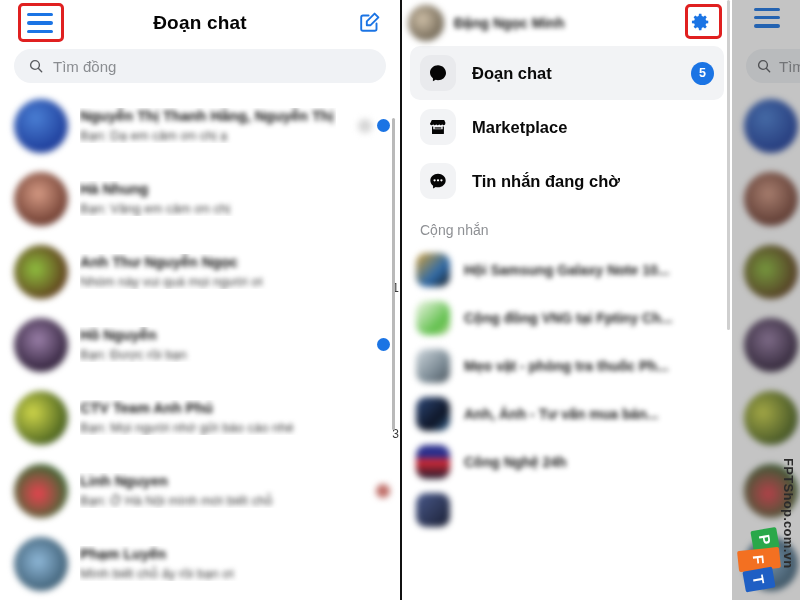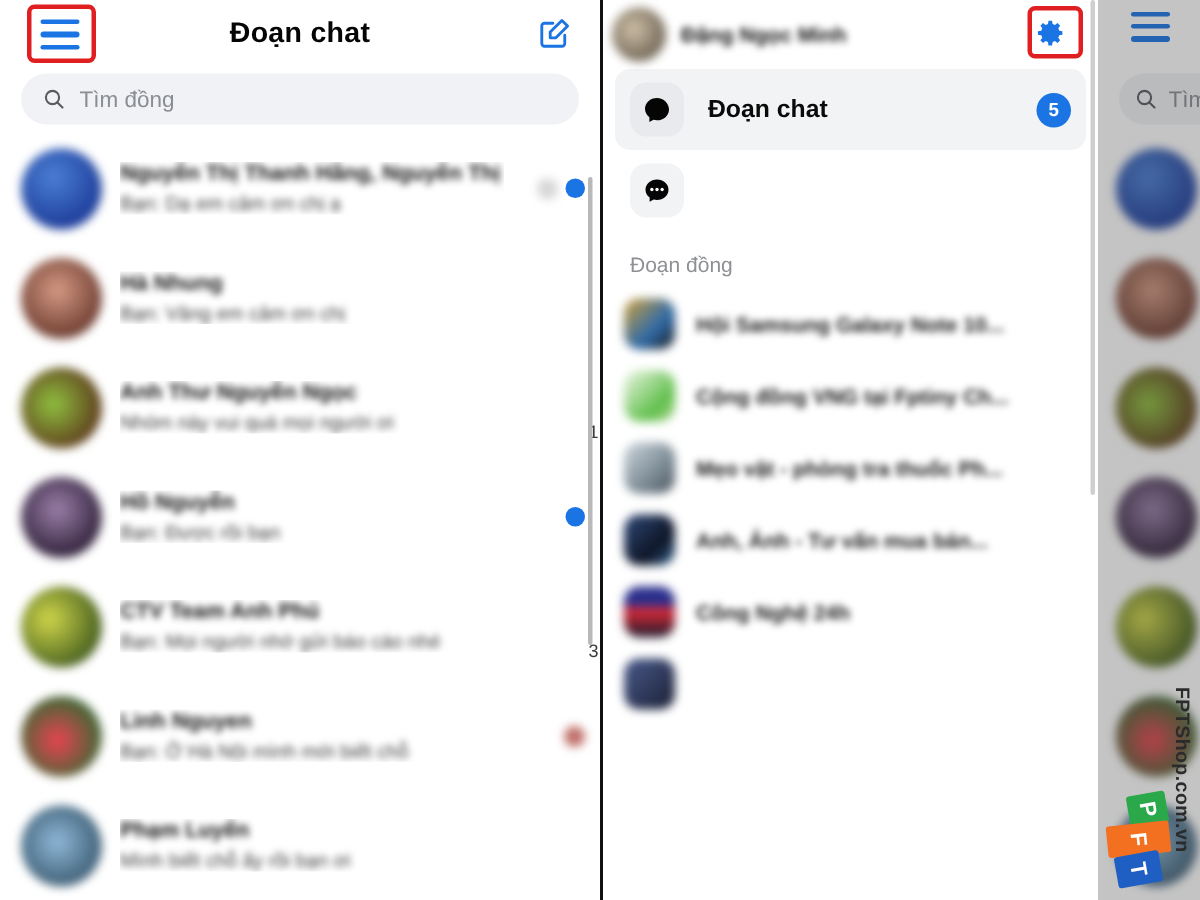--- a/index.html
+++ b/index.html
@@ -283,34 +283,45 @@
     <div class="menu-item active">
       <div class="mi-icon">
         <svg width="20" height="20" viewBox="0 0 24 24" fill="#050505">
           <path d="M12 2.7C6.6 2.7 2.4 6.6 2.4 11.4c0 2.7 1.4 5.2 3.5 6.8V22l3.3-1.8c.9.2 1.8.4 2.8.4 5.4 0 9.6-3.9 9.6-8.7S17.4 2.7 12 2.7z"></path>
         </svg>
       </div>
       <div class="mi-label">Đoạn chat</div>
       <div class="badge">5</div>
     </div>
 
+    <div class="menu-item">
+      <div class="mi-icon">
+        <svg width="20" height="20" viewBox="0 0 24 24" fill="#050505">
+          <path d="M3.2 6.6 4.6 3.6h14.8l1.4 3v1.3c0 1.1-.9 2-2 2-.8 0-1.5-.5-1.8-1.2-.3.7-1 1.2-1.8 1.2s-1.5-.5-1.8-1.2c-.3.7-1 1.2-1.8 1.2s-1.5-.5-1.8-1.2c-.3.7-1 1.2-1.8 1.2S6.5 9.4 6.2 8.7c-.3.7-1 1.2-1.8 1.2-1.1 0-2-.9-2-2z"></path>
+          <path d="M4.8 11.3v8.4c0 .4.3.7.7.7h12.9c.4 0 .7-.3.7-.7v-8.4c-.5.2-1 .3-1.5.2v3.3H6.3v-3.3c-.5.1-1 0-1.5-.2z"></path>
+          <rect x="8" y="12.4" width="8" height="1.5"></rect>
+        </svg>
+      </div>
+      <div class="mi-label">Marketplace</div>
+    </div>
 
     <div class="menu-item">
       <div class="mi-icon">
         <svg width="20" height="20" viewBox="0 0 24 24">
           <path fill="#050505" d="M12 3.2c-5.1 0-9.2 3.6-9.2 8.1 0 2.5 1.3 4.8 3.3 6.3v3.4l3.2-1.8c.9.2 1.8.3 2.7.3 5.1 0 9.2-3.6 9.2-8.2S17.1 3.2 12 3.2z"></path>
           <circle cx="7.9" cy="11.2" r="1.35" fill="#fff"></circle>
           <circle cx="12" cy="11.2" r="1.35" fill="#fff"></circle>
           <circle cx="16.1" cy="11.2" r="1.35" fill="#fff"></circle>
         </svg>
       </div>
-    </div>
-
-
-    <div class="sect-title">Đoạn đồng</div>
+      <div class="mi-label">Tin nhắn đang chờ</div>
+    </div>
+
+
+    <div class="sect-title">Cộng nhắn</div>
 
     <div>
       <div class="comm-row">
         <div class="comm-av blur" style="background:linear-gradient(135deg,#d3a23a,#2f6aa8 60%,#1a1a1a);"></div>
         <div class="comm-name blur-s">Hội Samsung Galaxy Note 10...</div>
       </div>
       <div class="comm-row">
         <div class="comm-av blur" style="background:linear-gradient(135deg,#eef6e6,#5fbf4a 70%,#b9d89a);"></div>
         <div class="comm-name blur-s">Cộng đồng VNG tại Fptiny Ch...</div>
       </div>

